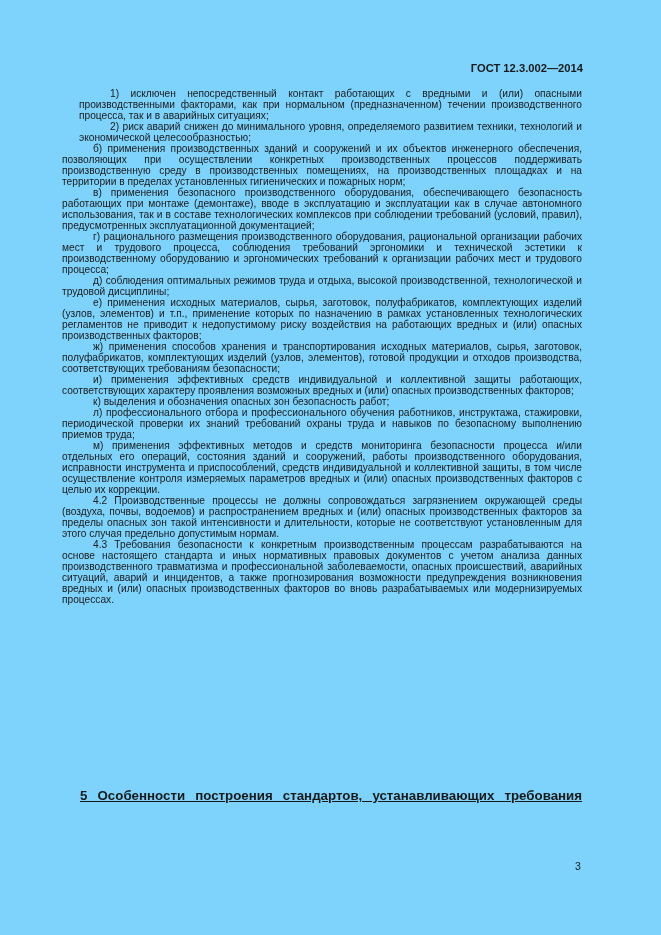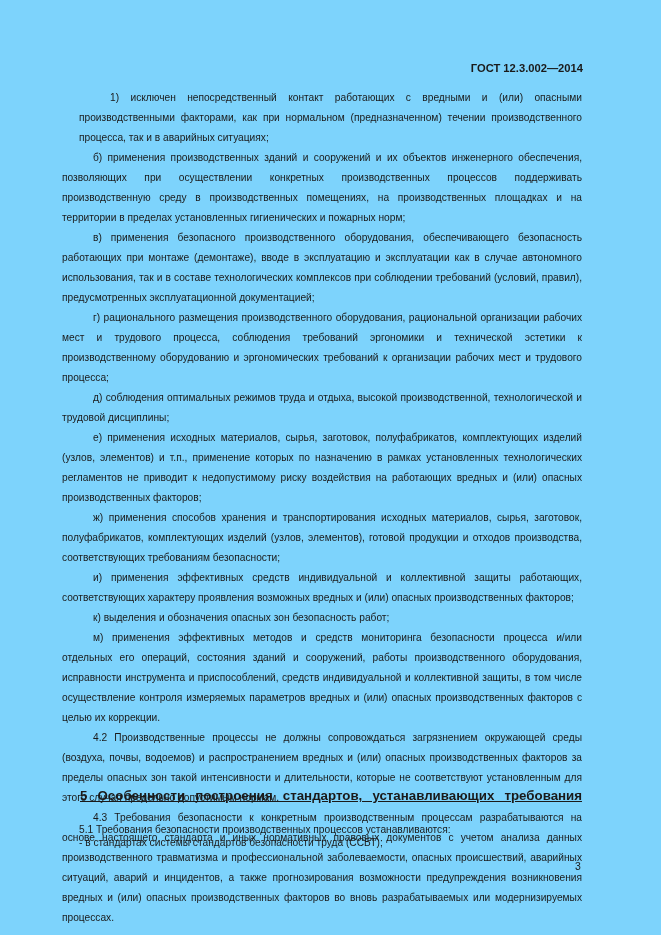--- a/index.html
+++ b/index.html
@@ -28,21 +28,21 @@
       font-weight: bold;
       font-size: 11.2px;
       letter-spacing: 0;
     }
     .body-text {
       position: absolute;
       left: 62px;
       top: 88px;
       width: 520px;
       font-size: 10.2px;
-      line-height: 20px;
+      line-height: 11px;
     }
     .p {
       margin: 0;
       text-align: justify;
       text-indent: 31px;
     }
     .p.sub {
       padding-left: 17px;
       text-indent: 31px;
     }
@@ -80,36 +80,34 @@
     }
   </style>
 </head>
 <body>
 
 <div class="page">
   <div class="doc-header">ГОСТ 12.3.002—2014</div>
 
   <div class="body-text">
     <p class="p sub">1) исключен непосредственный контакт работающих с вредными и (или) опасными производственными факторами, как при нормальном (предназначенном) течении производственного процесса, так и в аварийных ситуациях;</p>
+    <p class="p sub">2) риск аварий снижен до минимального уровня, определяемого развитием техники, технологий и экономической целесообразностью;</p>
     <p class="p">б) применения производственных зданий и сооружений и их объектов инженерного обеспечения, позволяющих при осуществлении конкретных производственных процессов поддерживать производственную среду в производственных помещениях, на производственных площадках и на территории в пределах установленных гигиенических и пожарных норм;</p>
     <p class="p">в) применения безопасного производственного оборудования, обеспечивающего безопасность работающих при монтаже (демонтаже), вводе в эксплуатацию и эксплуатации как в случае автономного использования, так и в составе технологических комплексов при соблюдении требований (условий, правил), предусмотренных эксплуатационной документацией;</p>
     <p class="p">г) рационального размещения производственного оборудования, рациональной организации рабочих мест и трудового процесса, соблюдения требований эргономики и технической эстетики к производственному оборудованию и эргономических требований к организации рабочих мест и трудового процесса;</p>
     <p class="p">д) соблюдения оптимальных режимов труда и отдыха, высокой производственной, технологической и трудовой дисциплины;</p>
     <p class="p">е) применения исходных материалов, сырья, заготовок, полуфабрикатов, комплектующих изделий (узлов, элементов) и т.п., применение которых по назначению в рамках установленных технологических регламентов не приводит к недопустимому риску воздействия на работающих вредных и (или) опасных производственных факторов;</p>
     <p class="p">ж) применения способов хранения и транспортирования исходных материалов, сырья, заготовок, полуфабрикатов, комплектующих изделий (узлов, элементов), готовой продукции и отходов производства, соответствующих требованиям безопасности;</p>
     <p class="p">и) применения эффективных средств индивидуальной и коллективной защиты работающих, соответствующих характеру проявления возможных вредных и (или) опасных производственных факторов;</p>
     <p class="p">к) выделения и обозначения опасных зон безопасность работ;</p>
+    <p class="p">л) профессионального отбора и профессионального обучения работников, инструктажа, стажировки, периодической проверки их знаний требований охраны труда и навыков по безопасному выполнению приемов труда;</p>
     <p class="p">м) применения эффективных методов и средств мониторинга безопасности процесса и/или отдельных его операций, состояния зданий и сооружений, работы производственного оборудования, исправности инструмента и приспособлений, средств индивидуальной и коллективной защиты, в том числе осуществление контроля измеряемых параметров вредных и (или) опасных производственных факторов с целью их коррекции.</p>
     <p class="p">4.2 Производственные процессы не должны сопровождаться загрязнением окружающей среды (воздуха, почвы, водоемов) и распространением вредных и (или) опасных производственных факторов за пределы опасных зон такой интенсивности и длительности, которые не соответствуют установленным для этого случая предельно допустимым нормам.</p>
     <p class="p">4.3 Требования безопасности к конкретным производственным процессам разрабатываются на основе настоящего стандарта и иных нормативных правовых документов с учетом анализа данных производственного травматизма и профессиональной заболеваемости, опасных происшествий, аварийных ситуаций, аварий и инцидентов, а также прогнозирования возможности предупреждения возникновения вредных и (или) опасных производственных факторов во вновь разрабатываемых или модернизируемых процессах.</p>
   </div>
 
   <h2 class="section-heading">
     <span class="line1">5 Особенности построения стандартов, устанавливающих требования</span>
   </h2>
 
-  <div class="section-body">
-    <p>5.1 Требования безопасности производственных процессов устанавливаются:</p>
-    <p>- в стандартах системы стандартов безопасности труда (ССБТ);</p>
-  </div>
 
   <div class="page-number">3</div>
 </div>
 
 </body></html>

